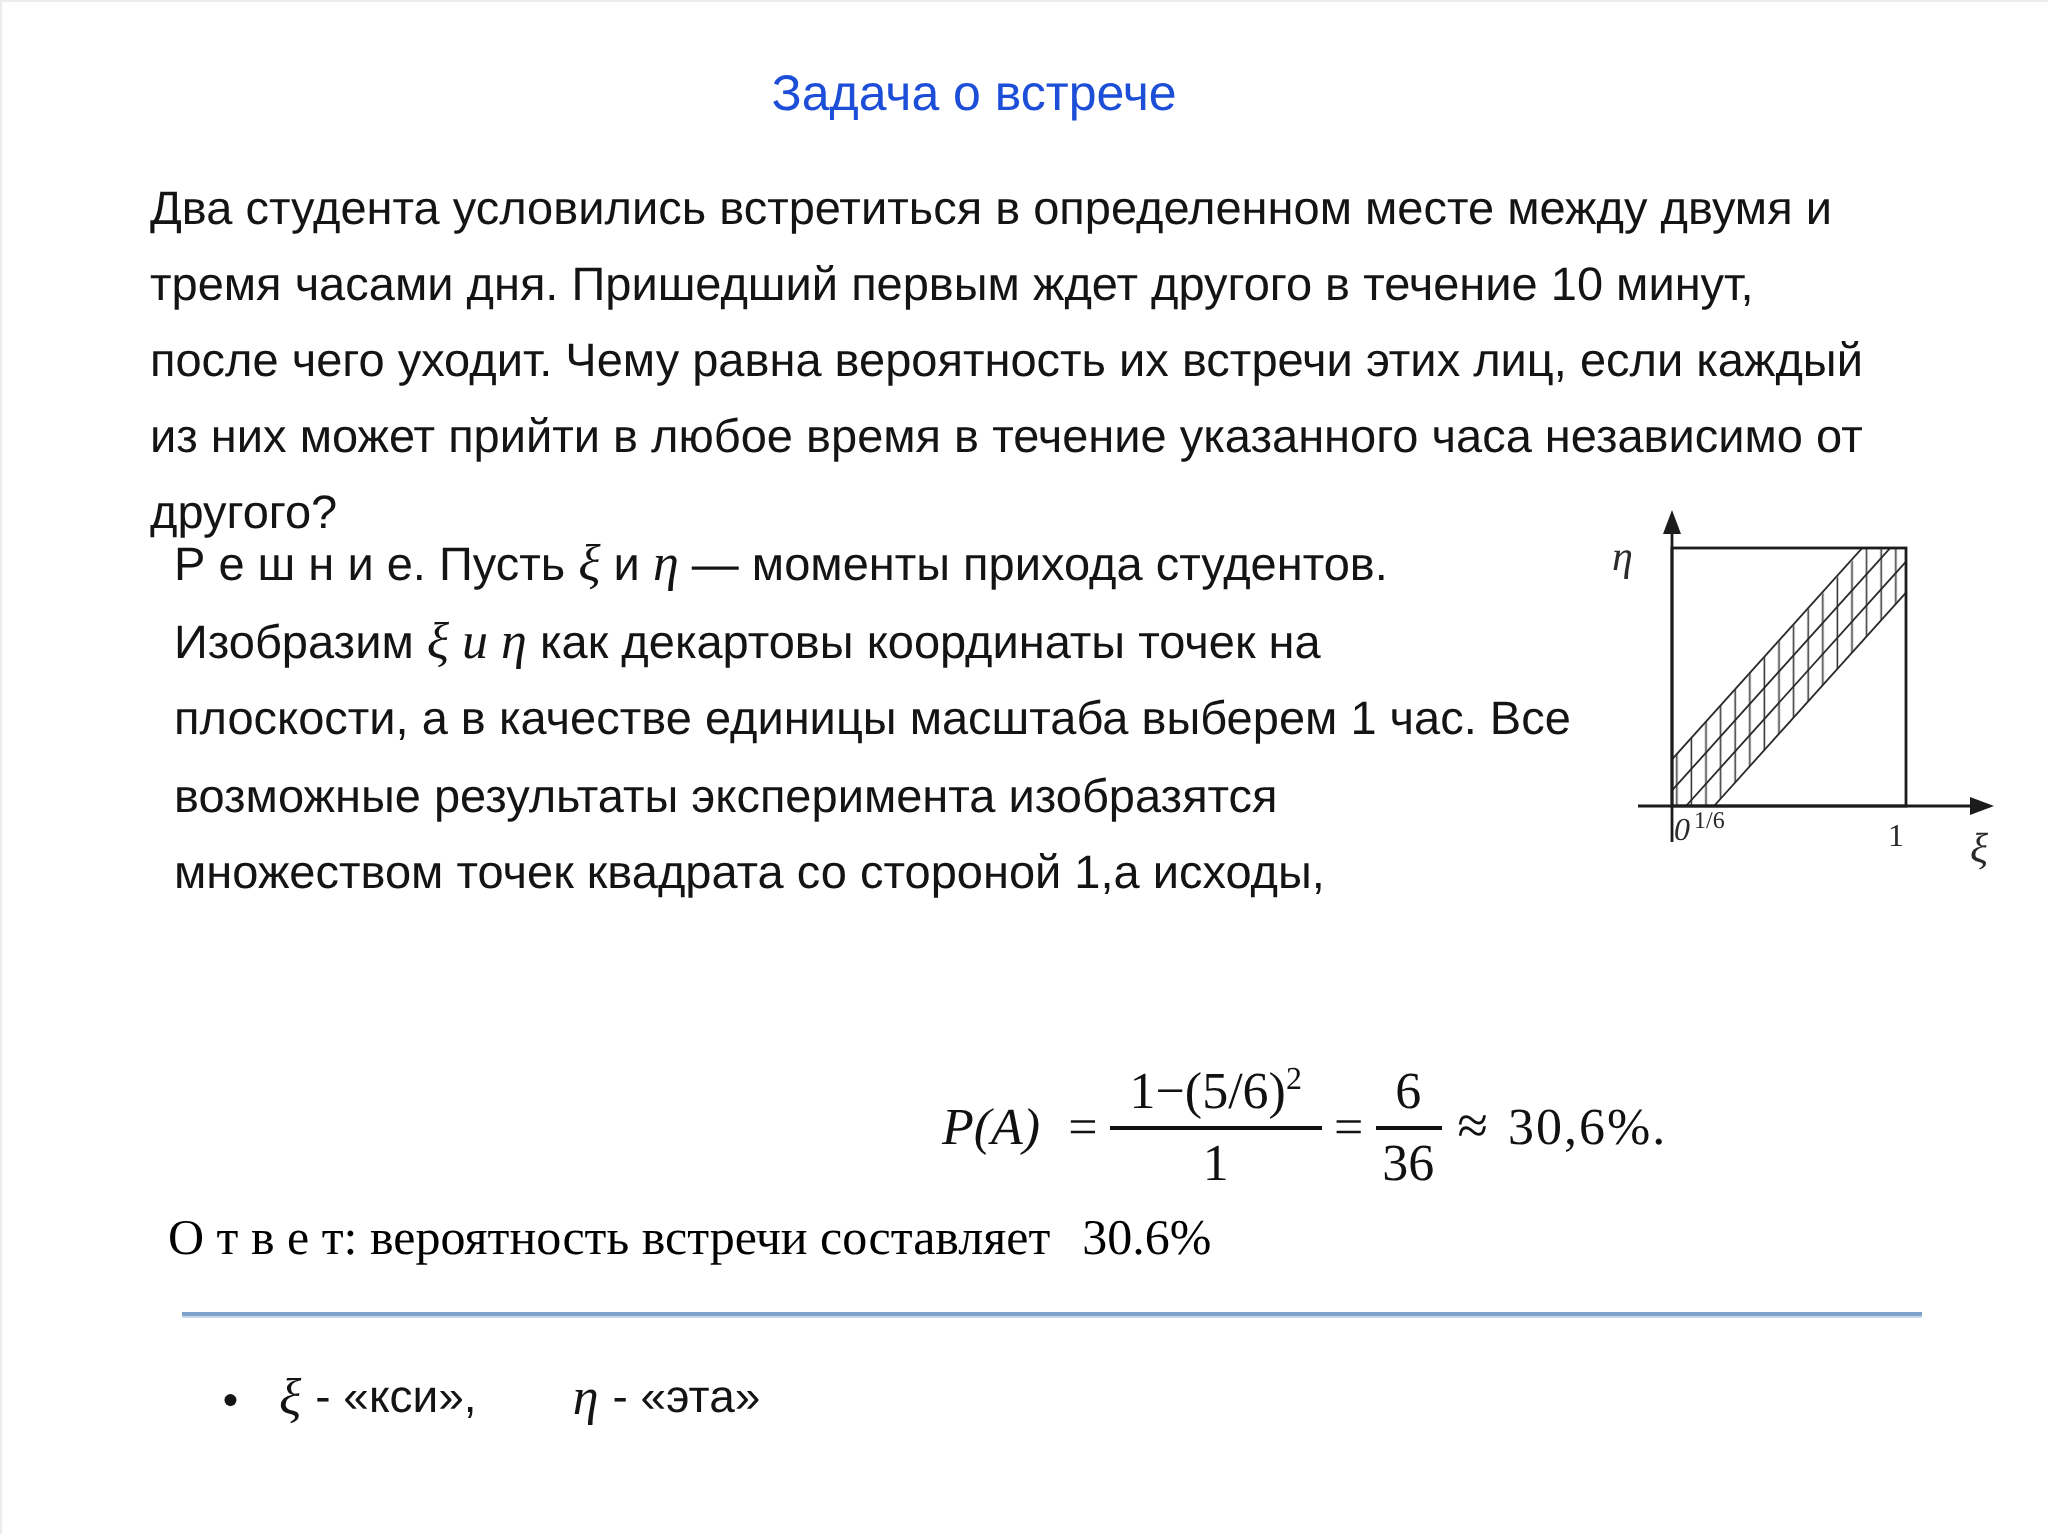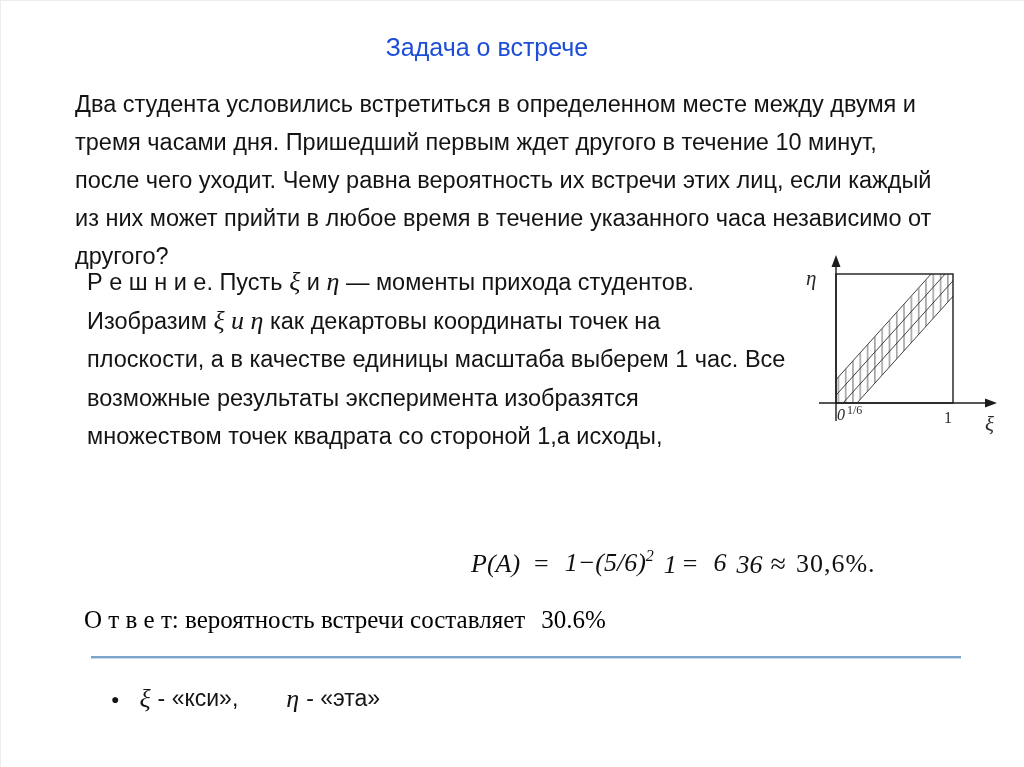--- a/index.html
+++ b/index.html
@@ -62,21 +62,21 @@
     top: 524px;
     height: 78px;
     display: flex;
     align-items: center;
     font-family: "Liberation Serif", serif;
     font-size: 26px;
     color: #111;
   }
   .formula .lhs { font-style: italic; margin-right: 8px; }
   .formula .op { margin: 0 6px; }
-  .frac { display: inline-flex; flex-direction: row; align-items: center; font-style: italic; }
+  .frac { display: inline-flex; flex-direction: column; align-items: center; }
   .frac .num { padding: 0 10px 2px 10px; white-space: nowrap; }
   .frac .bar { align-self: stretch; height: 2px; background: #111; }
   .frac .den { padding-top: 2px; }
   .formula sup { font-size: 16px; vertical-align: super; line-height: 0; }
   .formula .approx { margin: 0 10px 0 8px; font-size: 28px; }
   .formula .result { letter-spacing: 1px; }
 
   .answer-line {
     position: absolute;
     left: 83px;

